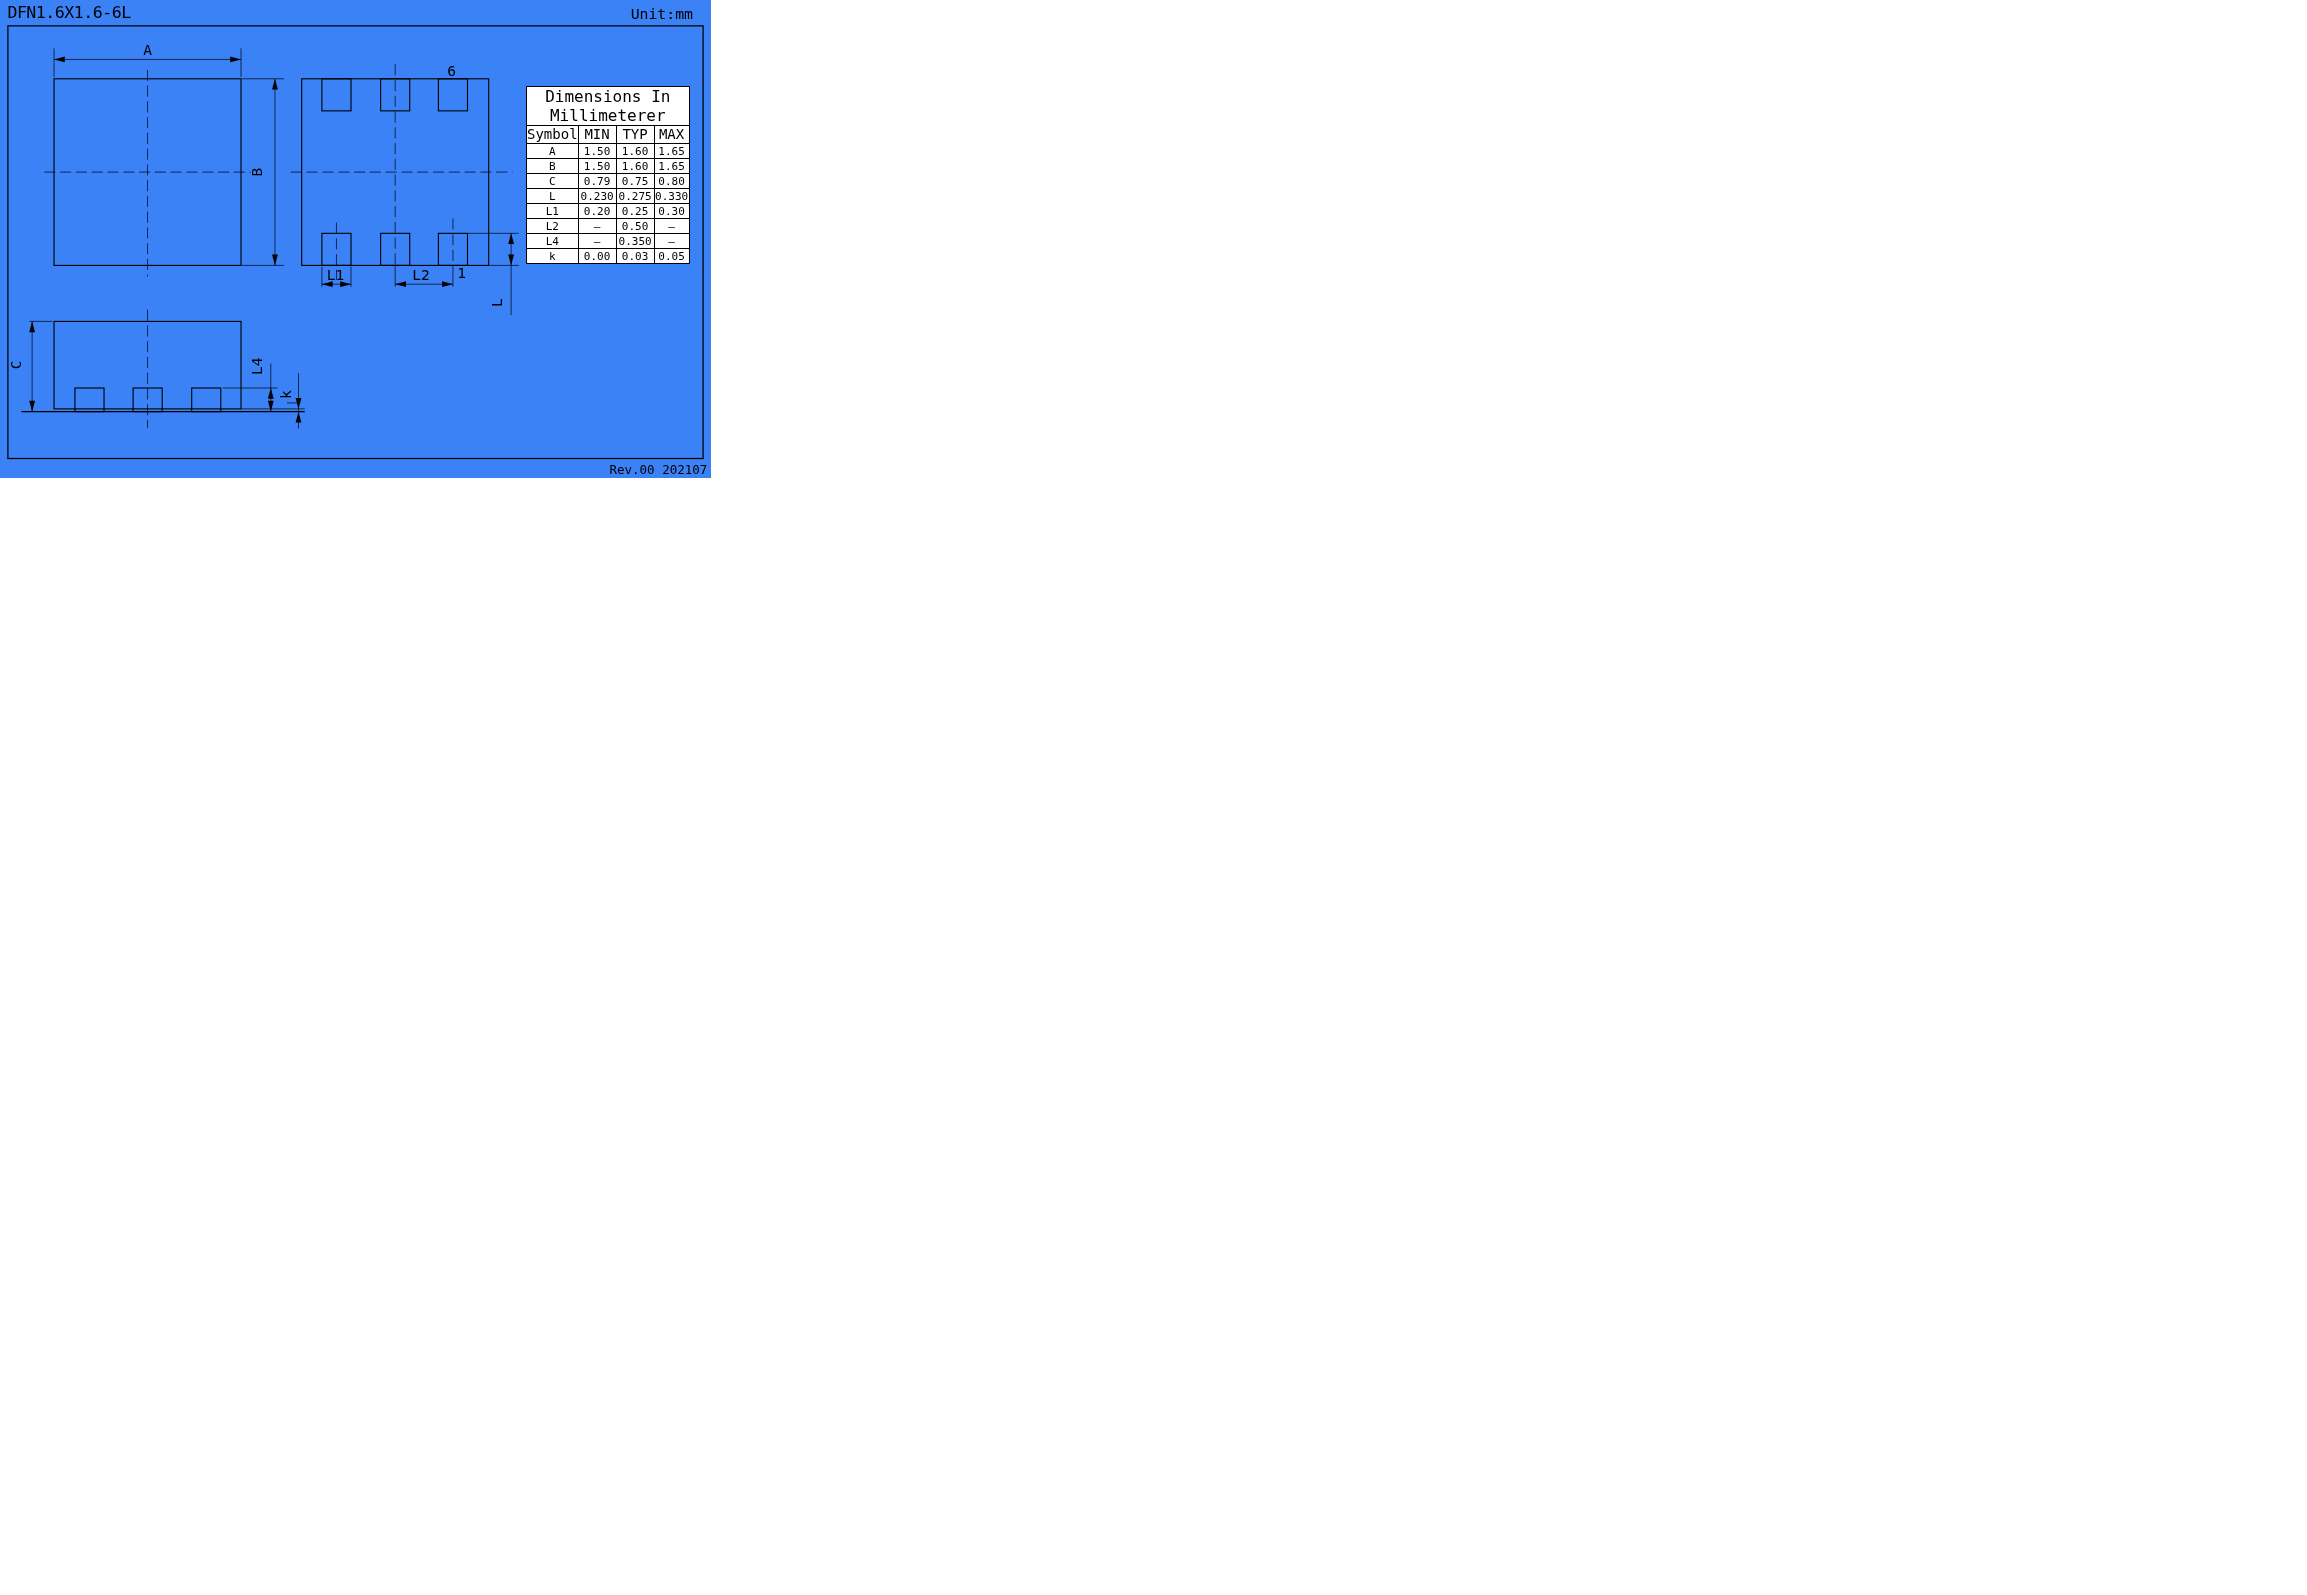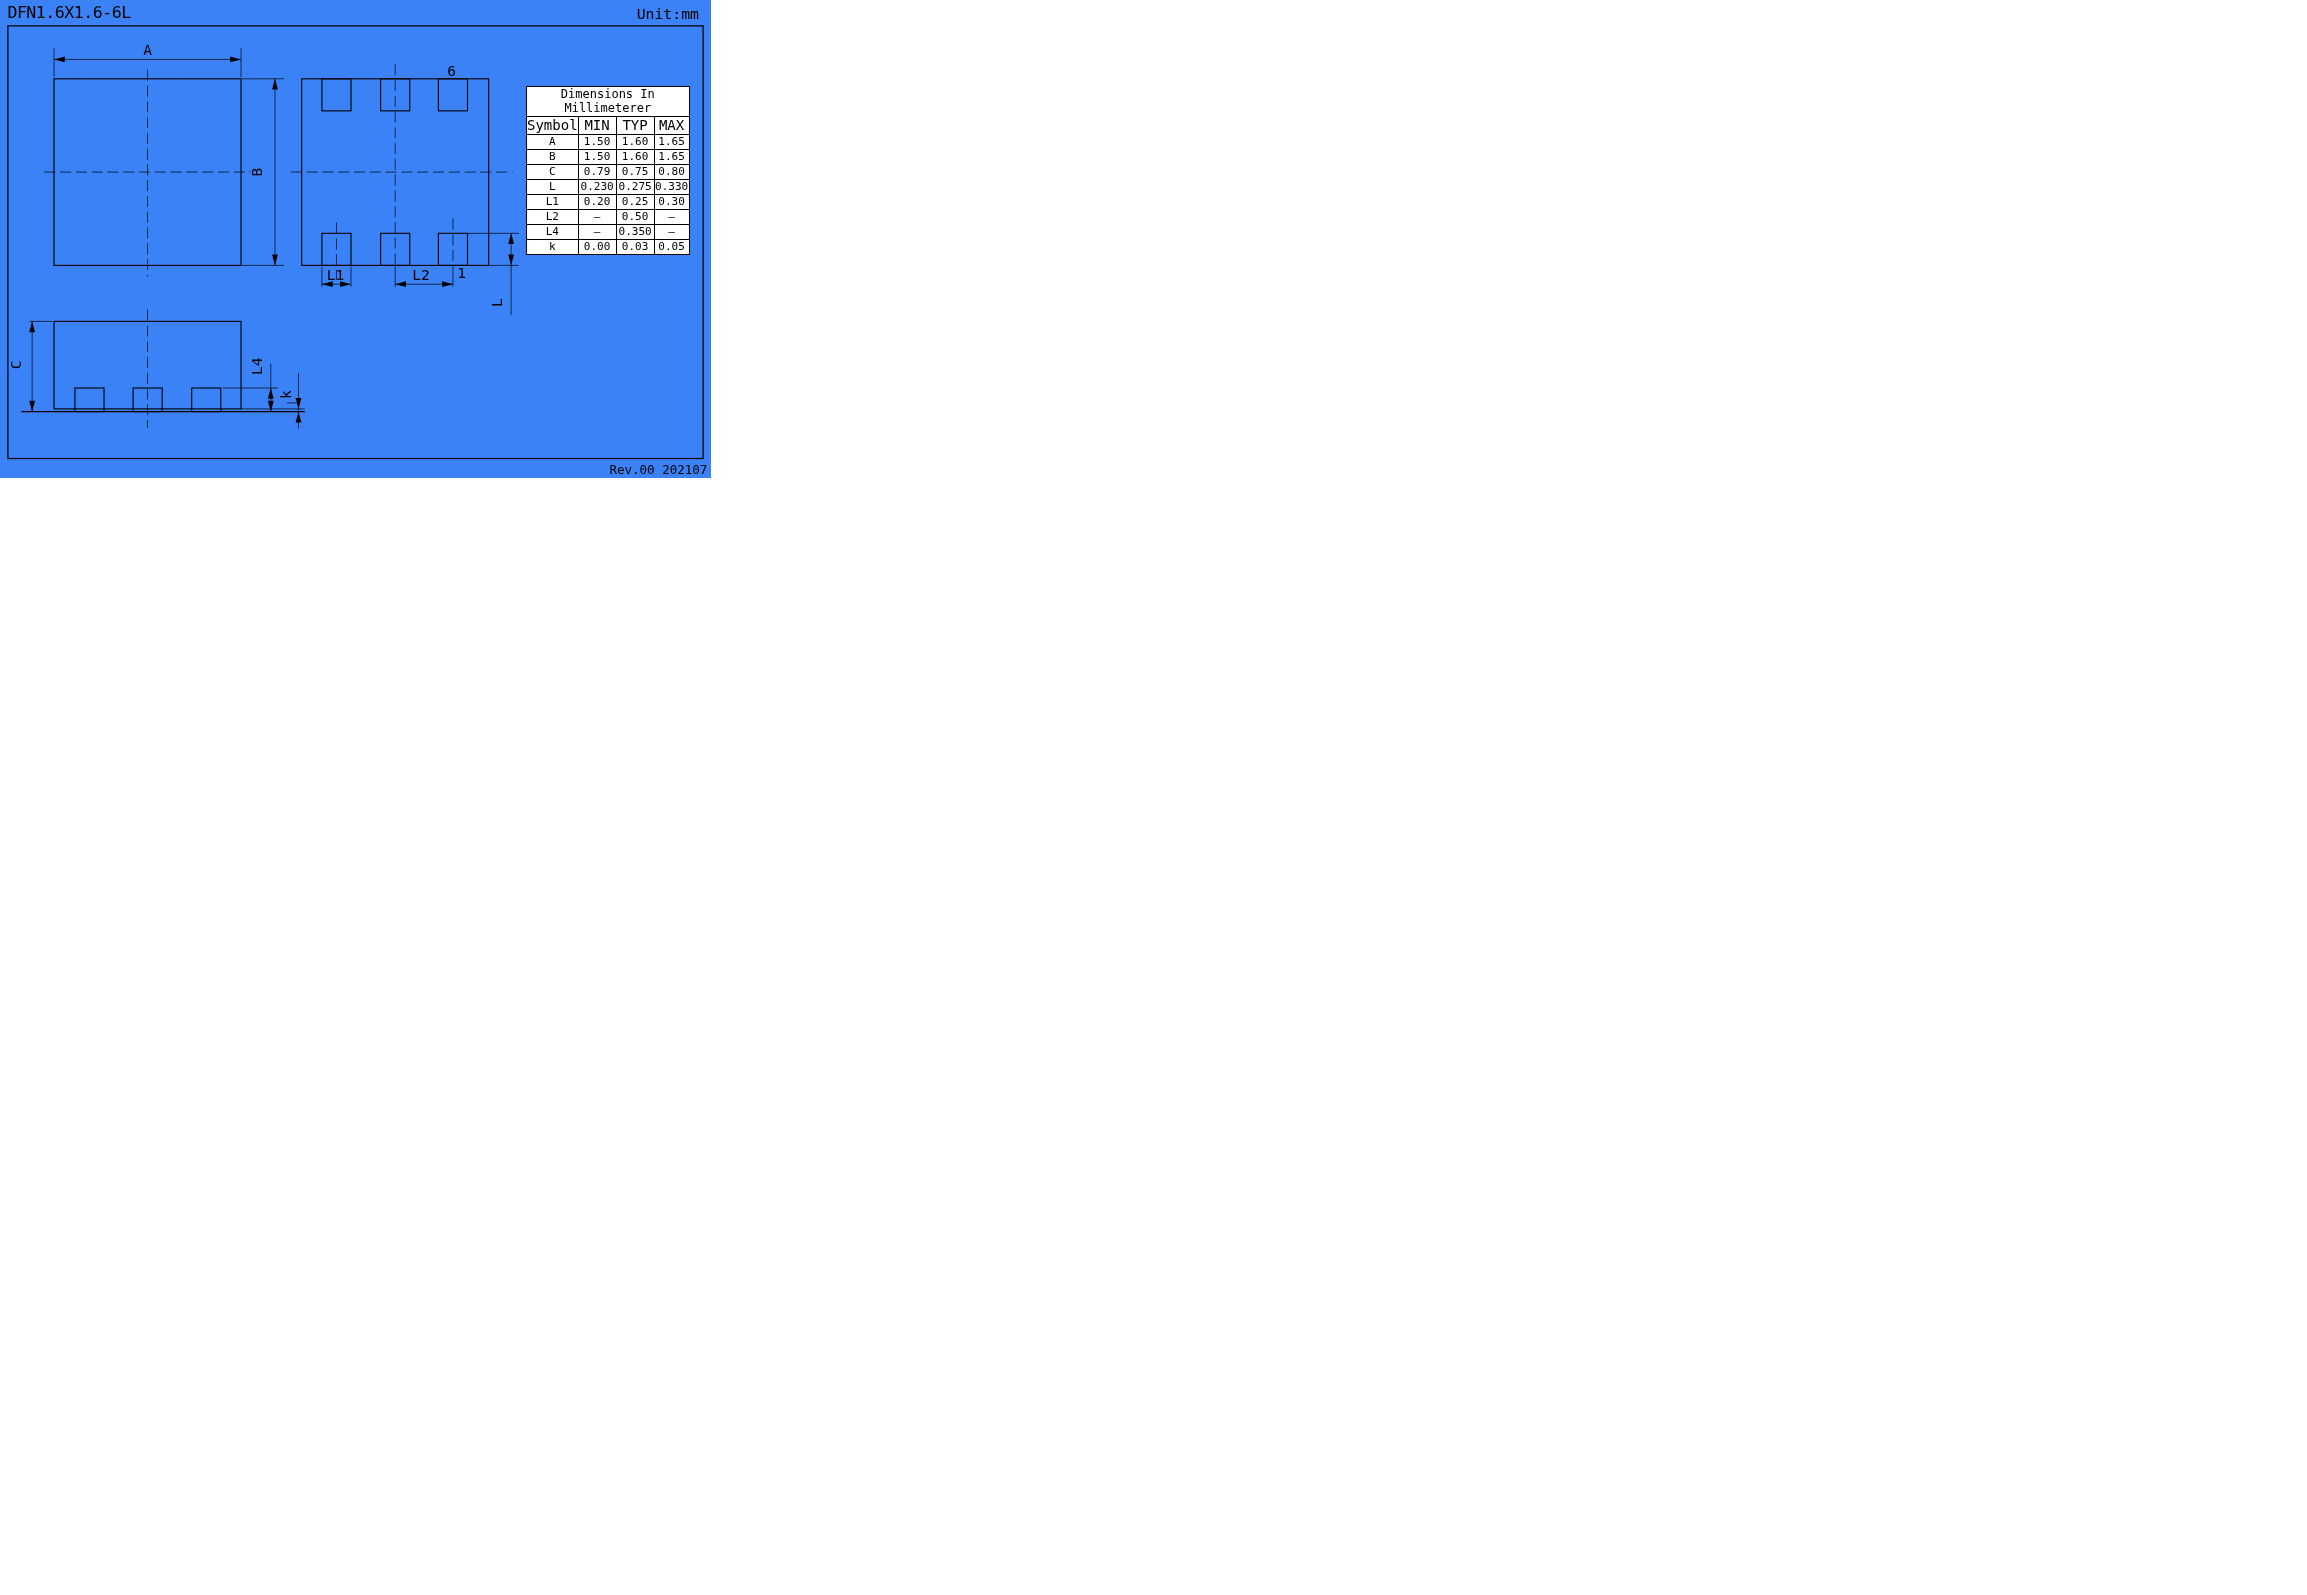--- a/index.html
+++ b/index.html
@@ -1,31 +1,31 @@
 <!DOCTYPE html>
 <html style="font-size:7.4px"><head>
 <meta charset="utf-8">
 <style>
   html,body{margin:0;padding:0;background:#ffffff;}
   .page{position:relative;width:711px;height:478px;background:#3b82f6;
         font-family:"DejaVu Sans Mono", monospace;color:#000;overflow:hidden;}
   .hdr-title{position:absolute;left:7.4px;top:2.8px;font-size:16.6px;letter-spacing:-0.5px;white-space:nowrap;}
-  .hdr-unit{position:absolute;right:12px;top:4.6px;font-size:14.8px;white-space:nowrap;}
+  .hdr-unit{position:absolute;right:18px;top:4.6px;font-size:14.8px;white-space:nowrap;}
   .rev{position:absolute;right:3.7px;bottom:0.9px;font-size:12.5px;white-space:nowrap;padding-left:48px;}
   svg.canvas{position:absolute;left:0;top:0;}
   .ol{fill:none;stroke:#000;stroke-width:8;}
   .thin{fill:none;stroke:#000;stroke-width:5;}
   .cl{fill:none;stroke:#000;stroke-width:5;stroke-dasharray:80 34;}
   .arr{fill:#000;stroke:none;}
   .frame{fill:none;stroke:#000;stroke-width:9;}
   svg.canvas text{font-size:105px;fill:#000;font-family:"DejaVu Sans Mono",monospace;}
   .dims-table{position:absolute;left:526px;top:86px;border-collapse:collapse;table-layout:fixed;background:#fff;}
   .dims-table td,.dims-table th{border:0.9px solid #000;text-align:center;vertical-align:middle;
         padding:0;font-weight:normal;font-size:11px;line-height:1.2;font-family:"DejaVu Sans Mono",monospace;}
-  .t-title td{font-size:12px;white-space:pre-line;height:27px;}
+  .t-title td{font-size:16px;white-space:pre-line;height:27px;}
   .t-head th{height:14.3px;font-size:14px;}
   .t-row td{height:14px;}
 </style>
 </head>
 <body>
 
 <div class="page">
 
   <div class="hdr-title">DFN1.6X1.6-6L</div>
   <div class="hdr-unit">Unit:mm</div>

